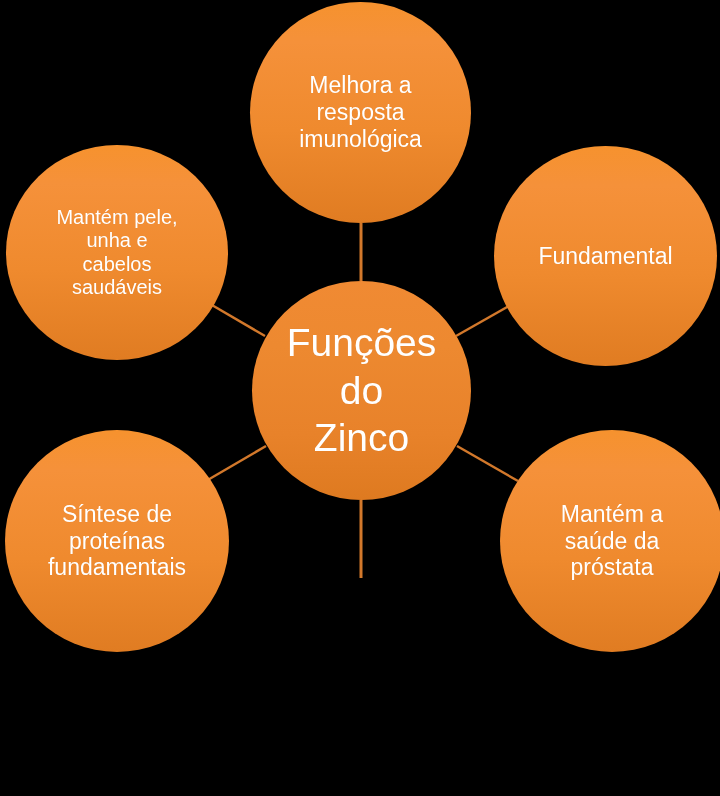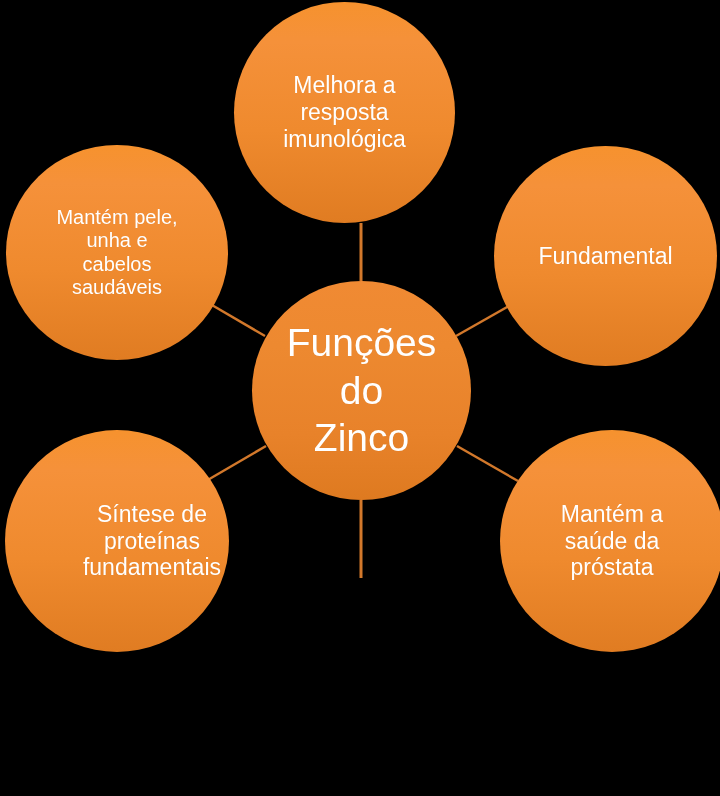--- a/index.html
+++ b/index.html
@@ -51,21 +51,21 @@
     width: 219px;
     height: 219px;
     background: linear-gradient(to bottom, #F08A33 0%, #ED8930 30%, #E8822A 70%, #DE7A20 100%);
   }
   #node-center .node-label {
     font-size: 39px;
     line-height: 1.22;
   }
   
   #node-top {
-    left: 234px;
+    left: 250px;
     top: 2px;
     width: 221px;
     height: 221px;
   }
   #node-top .node-label { font-size: 23px; }
   
   #node-top-left {
     left: 6px;
     top: 145px;
     width: 222px;
@@ -95,21 +95,20 @@
     width: 222px;
     height: 215px;
   }
   #node-bottom .node-label { font-size: 23px; }
   
   #node-bottom-left {
     left: 5px;
     top: 430px;
     width: 224px;
     height: 222px;
-    justify-content: flex-end;
   }
   #node-bottom-left .node-label { font-size: 23px; }
 </style>
 </head>
 <body>
 
 <div id="diagram">
 
   <svg id="connector-layer" viewBox="0 0 720 796" width="720" height="796" aria-hidden="true">
 

